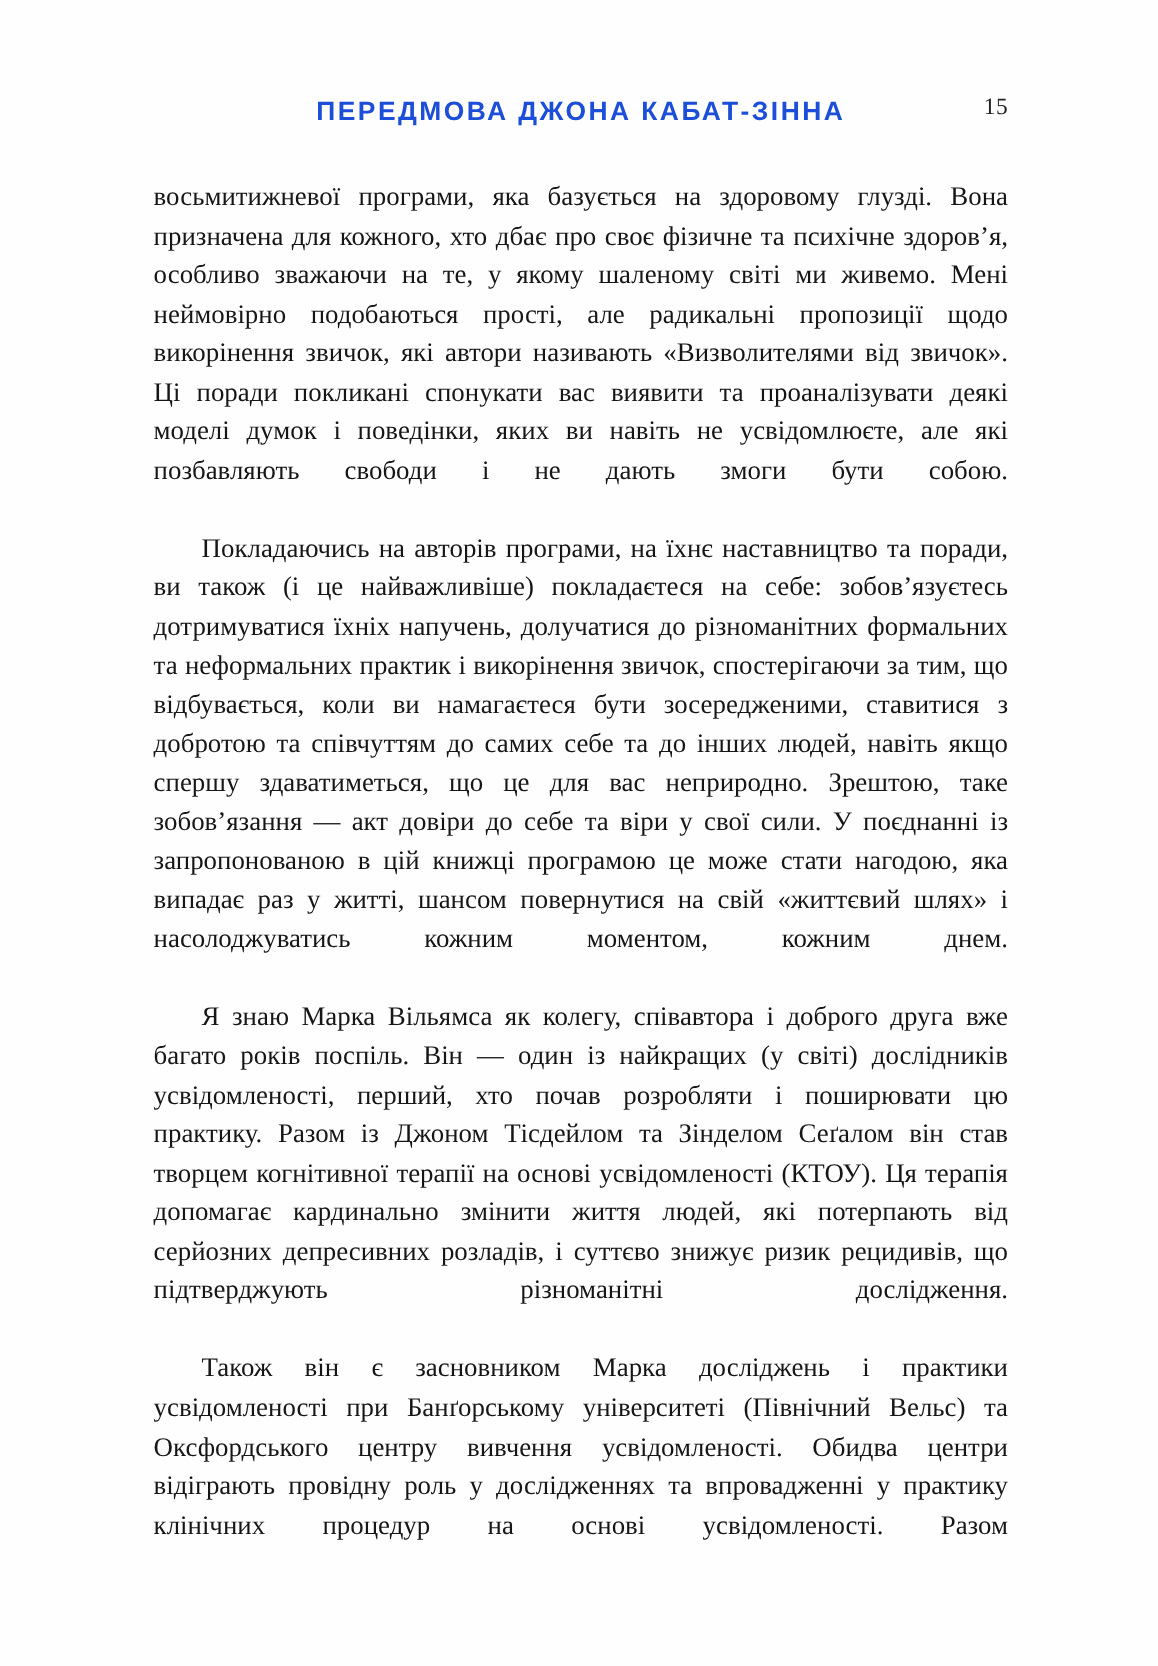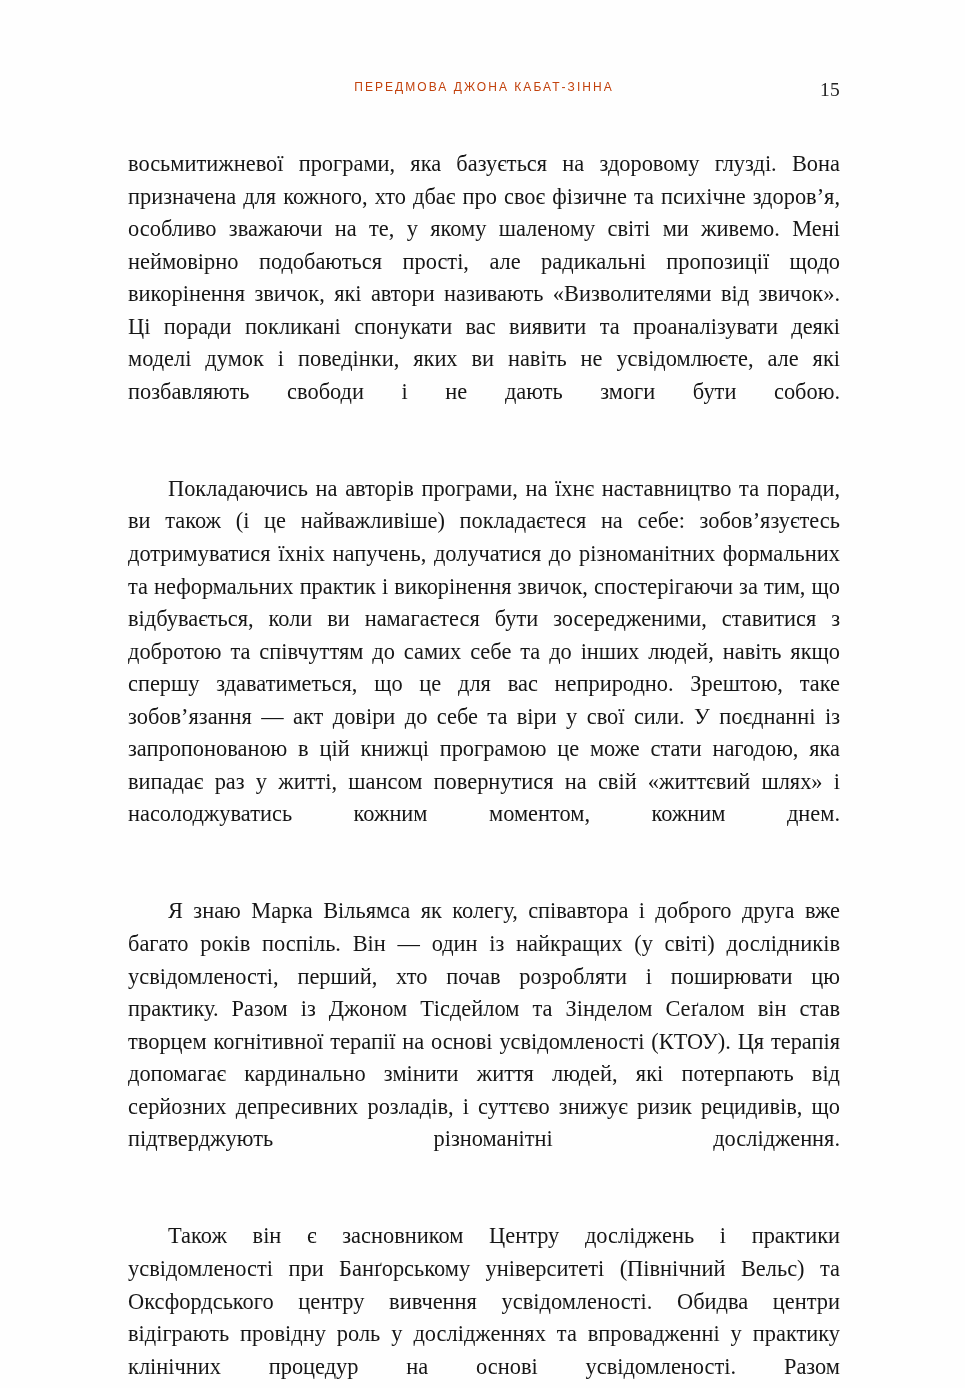--- a/index.html
+++ b/index.html
@@ -29,26 +29,26 @@
     top: 80px;
     left: 128px;
     width: 712px;
     height: 30px;
     display: flex;
     align-items: baseline;
     justify-content: center;
   }
   .running-head-title {
     font-family: "Liberation Sans", "DejaVu Sans", sans-serif;
-    font-size: 12px;
+    font-size: 22px;
     letter-spacing: 2.05px;
-    color: #c2410c;
+    color: #1d4ed8;
     text-transform: uppercase;
     white-space: nowrap;
-    font-weight: 400;
+    font-weight: 700;
   }
   .folio {
     position: absolute;
     top: 79px;
     left: 128px;
     width: 712px;
     text-align: right;
     font-family: "Liberation Serif", "DejaVu Serif", serif;
     font-size: 19.5px;
     color: #232323;
@@ -69,21 +69,20 @@
     line-height: 32.55px;
     text-align: justify;
     text-justify: inter-word;
     color: #161616;
     hyphens: manual;
     -webkit-hyphens: manual;
     word-spacing: 0.1px;
   }
   .para.indented {
     text-indent: 40px;
-    margin-top: 32px;
   }
   
   .para::after {
     content: "";
     display: inline-block;
     width: 100%;
   }
 </style>
 </head>
 <body>
@@ -93,16 +92,16 @@
   <div class="running-head">
     <span class="running-head-title">ПЕРЕДМОВА ДЖОНА КАБАТ-ЗІННА</span>
   </div>
 
   <div class="folio">15</div>
 
   <div class="textblock">
     <p class="para">восьмитижневої програми, яка базується на здоровому глузді. Вона призначена для кожного, хто дбає про своє фізичне та психічне здоров’я, особливо зважаючи на те, у якому шаленому світі ми живемо. Мені неймовірно подобаються прості, але радикальні пропозиції щодо викорінення звичок, які автори називають «Визволителями від звичок». Ці поради покликані спонукати вас виявити та проаналізувати деякі моделі думок і поведінки, яких ви навіть не усвідомлюєте, але які позбавляють свободи і не дають змоги бути собою.</p>
     <p class="para indented">Покладаючись на авторів програми, на їхнє наставництво та поради, ви також (і це найважливіше) покладаєтеся на себе: зобов’язуєтесь дотримуватися їхніх напучень, долучатися до різноманітних формальних та неформальних практик і викорінення звичок, спостерігаючи за тим, що відбувається, коли ви намагаєтеся бути зосередженими, ставитися з добротою та співчуттям до самих себе та до інших людей, навіть якщо спершу здаватиметься, що це для вас неприродно. Зрештою, таке зобов’язання — акт довіри до себе та віри у свої сили. У поєднанні із запропонованою в цій книжці програмою це може стати нагодою, яка випадає раз у житті, шансом повернутися на свій «життєвий шлях» і насолоджуватись кожним моментом, кожним днем.</p>
     <p class="para indented">Я знаю Марка Вільямса як колегу, співавтора і доброго друга вже багато років поспіль. Він — один із найкращих (у світі) дослідників усвідомленості, перший, хто почав розробляти і поширювати цю практику. Разом із Джоном Тісдейлом та Зінделом Сеґалом він став творцем когнітивної терапії на основі усвідомленості (КТОУ). Ця терапія допомагає кардинально змінити життя людей, які потерпають від серйозних депресивних розладів, і суттєво знижує ризик рецидивів, що підтверджують різноманітні дослідження.</p>
-    <p class="para indented">Також він є засновником Центру досліджень і практики усвідомленості при Банґорському університеті (Північний Вельс) та Оксфордського центру вивчення усвідомленості. Обидва центри відіграють провідну роль у дослідженнях та впровадженні у практику клінічних процедур на основі усвідомленості. Разом</p>
+    <p class="para indented">Також він є засновником Марка досліджень і практики усвідомленості при Банґорському університеті (Північний Вельс) та Оксфордського центру вивчення усвідомленості. Обидва центри відіграють провідну роль у дослідженнях та впровадженні у практику клінічних процедур на основі усвідомленості. Разом</p>
   </div>
 
 </div>
 
 </body></html>

